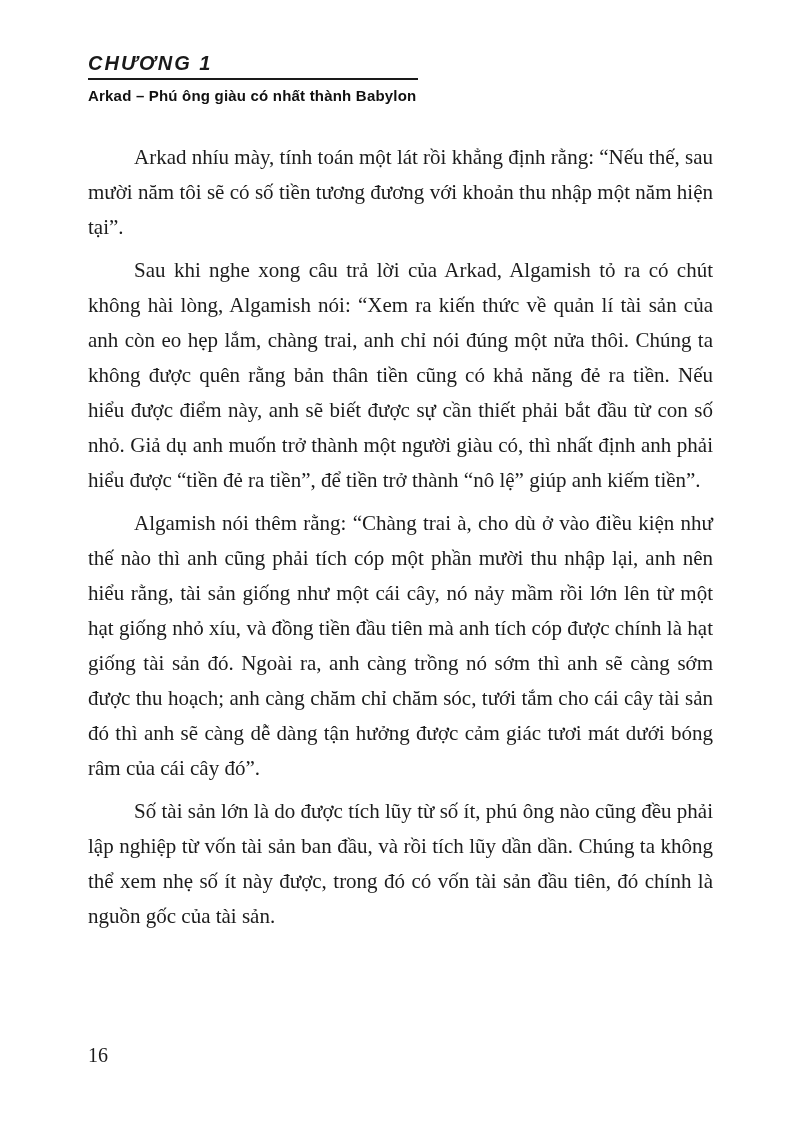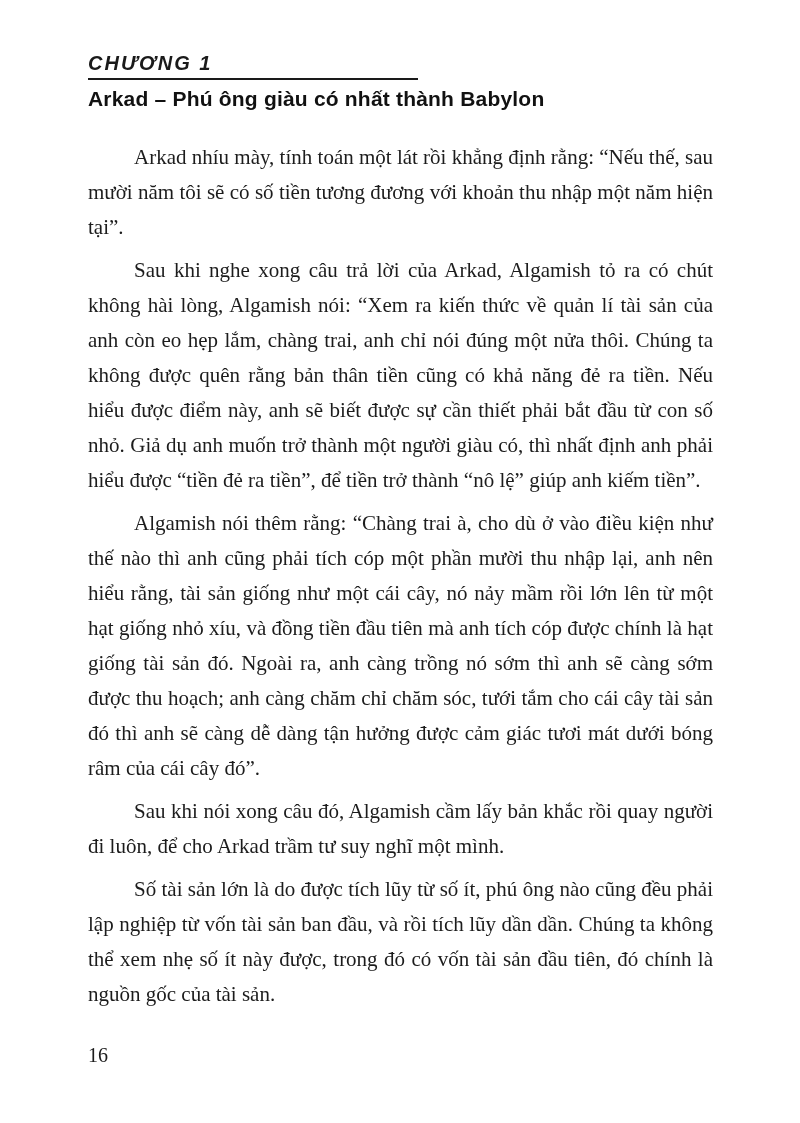--- a/index.html
+++ b/index.html
@@ -33,21 +33,21 @@
   .header-rule {
     width: 330px;
     height: 0;
     border-bottom: 2px solid #1a1a1a;
     margin-top: 3px;
   }
   .chapter-subtitle {
     margin-top: 7px;
     font-family: "Liberation Sans", sans-serif;
     font-weight: bold;
-    font-size: 21px;
+    font-size: 15px;
     letter-spacing: 0.2px;
     color: #111111;
   }
   .body-text {
     position: absolute;
     left: 88px;
     top: 140px;
     width: 625px;
   }
   .body-text p {
@@ -75,19 +75,18 @@
   <header class="chapter-header">
     <div class="chapter-label">CHƯƠNG 1</div>
     <div class="header-rule"></div>
     <div class="chapter-subtitle">Arkad – Phú ông giàu có nhất thành Babylon</div>
   </header>
 
   <main class="body-text">
     <p>Arkad nhíu mày, tính toán một lát rồi khẳng định rằng: “Nếu thế, sau mười năm tôi sẽ có số tiền tương đương với khoản thu nhập một năm hiện tại”.</p>
     <p>Sau khi nghe xong câu trả lời của Arkad, Algamish tỏ ra có chút không hài lòng, Algamish nói: “Xem ra kiến thức về quản lí tài sản của anh còn eo hẹp lắm, chàng trai, anh chỉ nói đúng một nửa thôi. Chúng ta không được quên rằng bản thân tiền cũng có khả năng đẻ ra tiền. Nếu hiểu được điểm này, anh sẽ biết được sự cần thiết phải bắt đầu từ con số nhỏ. Giả dụ anh muốn trở thành một người giàu có, thì nhất định anh phải hiểu được “tiền đẻ ra tiền”, để tiền trở thành “nô lệ” giúp anh kiếm tiền”.</p>
     <p>Algamish nói thêm rằng: “Chàng trai à, cho dù ở vào điều kiện như thế nào thì anh cũng phải tích cóp một phần mười thu nhập lại, anh nên hiểu rằng, tài sản giống như một cái cây, nó nảy mầm rồi lớn lên từ một hạt giống nhỏ xíu, và đồng tiền đầu tiên mà anh tích cóp được chính là hạt giống tài sản đó. Ngoài ra, anh càng trồng nó sớm thì anh sẽ càng sớm được thu hoạch; anh càng chăm chỉ chăm sóc, tưới tắm cho cái cây tài sản đó thì anh sẽ càng dễ dàng tận hưởng được cảm giác tươi mát dưới bóng râm của cái cây đó”.</p>
-    <p>Sau khi nói xong câu đó, Algamish cầm lấy bản khắc rồi quay người đi luôn, để cho Arkad trầm tư suy nghĩ một mình.</p>
     <p>Số tài sản lớn là do được tích lũy từ số ít, phú ông nào cũng đều phải lập nghiệp từ vốn tài sản ban đầu, và rồi tích lũy dần dần. Chúng ta không thể xem nhẹ số ít này được, trong đó có vốn tài sản đầu tiên, đó chính là nguồn gốc của tài sản.</p>
   </main>
 
   <div class="page-number">16</div>
 
 </div>
 
 </body></html>

